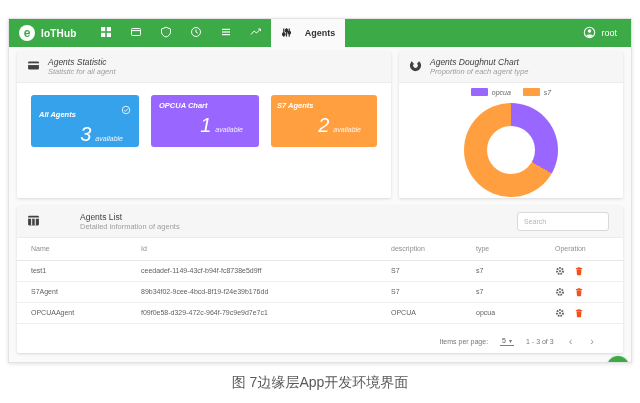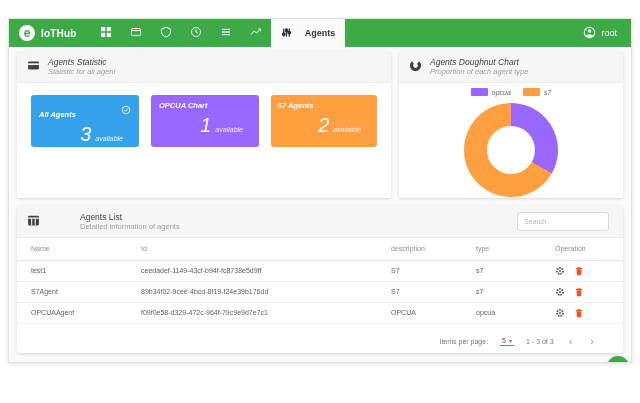--- a/index.html
+++ b/index.html
@@ -349,13 +349,14 @@
           <span>1 - 3 of 3</span>
           <span class="pg-chev">‹</span>
           <span class="pg-chev">›</span>
         </div>
       </section>
     </div>
 
     <div class="fab"></div>
   </div>
 
+  <div class="caption">图 7边缘层App开发环境界面</div>
 </div>
 
 </body></html>

